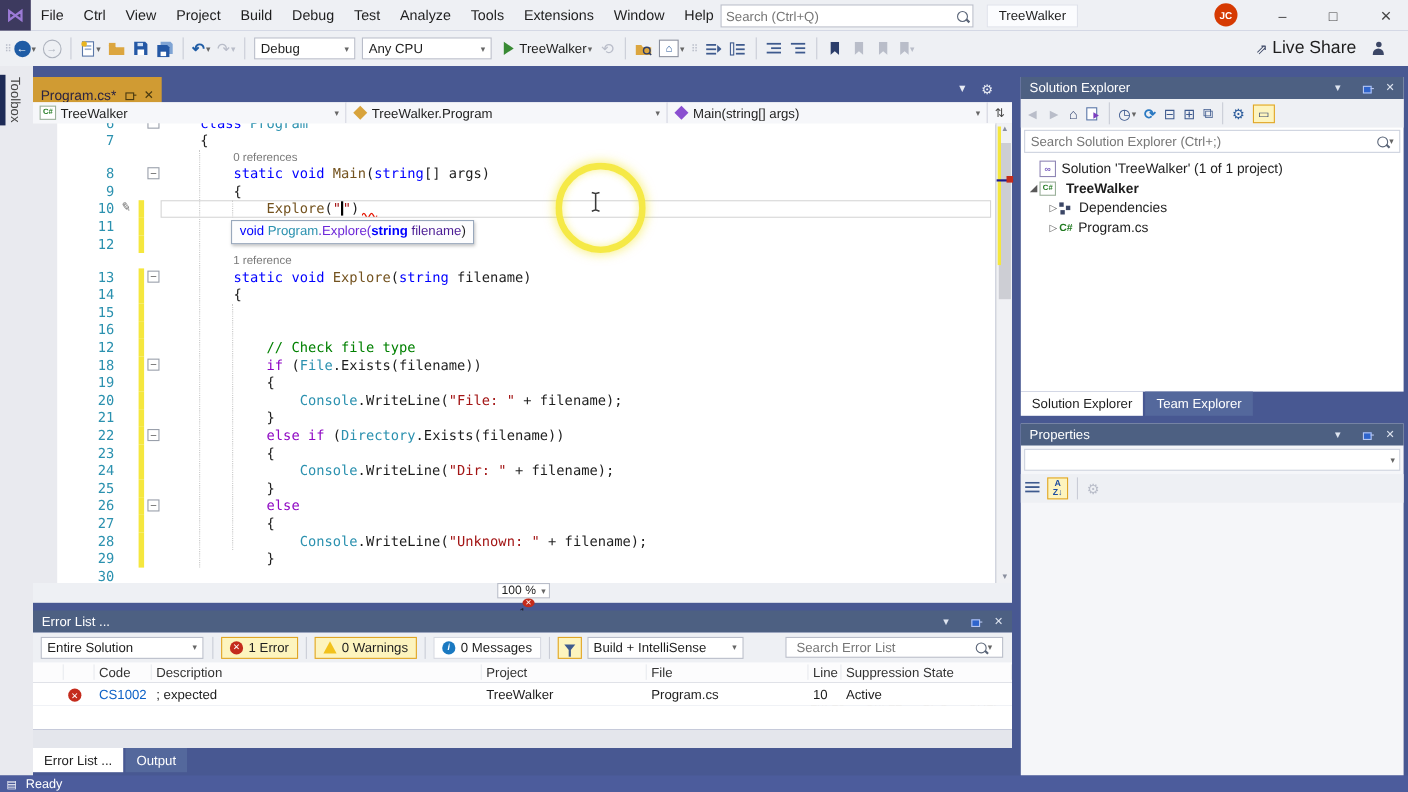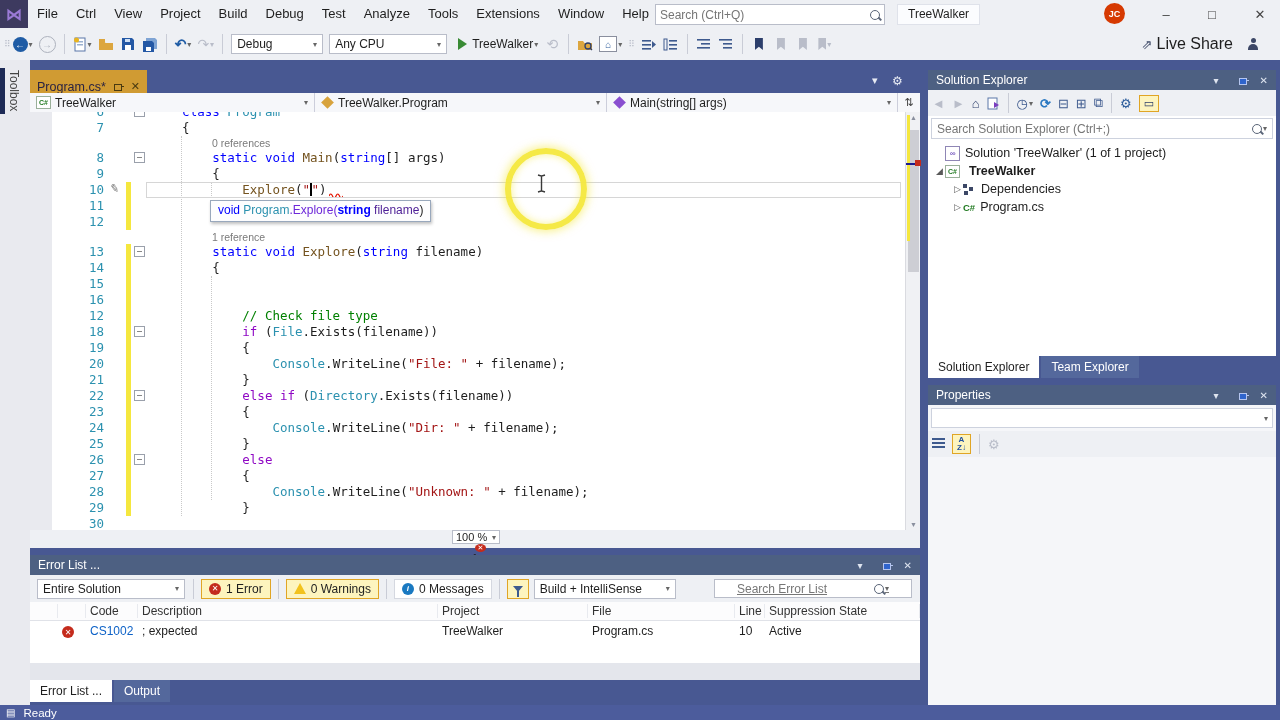--- a/index.html
+++ b/index.html
@@ -114,21 +114,21 @@
   .panel-title .ics{margin-left:auto;display:flex;gap:12px;font-size:10px;color:#dfe5f0;align-items:center;}
   #el-toolbar{height:27px;background:#eef0f4;display:flex;align-items:center;padding:0 4px;}
   .toggle{height:20px;display:flex;align-items:center;padding:0 7px;margin:0 2px;font-size:12px;
           background:#fdf4be;border:1px solid #e0a525;box-sizing:border-box;}
   .btn-plain{height:20px;display:flex;align-items:center;padding:0 7px;margin:0 2px;font-size:12px;background:#fff;border:1px solid #d5d8e0;box-sizing:border-box;}
   .err-ic{width:12px;height:12px;border-radius:50%;background:#c42b1c;color:#fff;font-size:8px;display:inline-flex;align-items:center;justify-content:center;margin-right:5px;}
   .warn-ic{width:0;height:0;border-left:6px solid transparent;border-right:6px solid transparent;border-bottom:11px solid #f2c21c;position:relative;margin-right:5px;}
   .info-ic{width:12px;height:12px;border-radius:50%;background:#1a79c1;color:#fff;font-size:8px;font-style:italic;font-weight:bold;display:inline-flex;align-items:center;justify-content:center;margin-right:5px;}
   .funnel{width:0;height:0;border-left:5px solid transparent;border-right:5px solid transparent;border-top:6px solid #3e5a8e;position:relative;display:inline-block;}
   .funnel::after{content:"";position:absolute;left:-1px;top:-1px;width:2px;height:6px;background:#3e5a8e;}
-  #el-search{margin-left:auto;width:198px;height:19px;background:#fff;border:1px solid #b9bdc9;display:flex;align-items:center;padding:0 22px;color:#767676;font-size:12px;box-sizing:border-box;margin-right:4px;text-decoration:underline;}
+  #el-search{margin-left:auto;width:198px;height:19px;background:#fff;border:1px solid #b9bdc9;display:flex;align-items:center;padding:0 9px;color:#767676;font-size:12px;box-sizing:border-box;margin-right:4px;}
   #el-search .ph{flex:1;}
   .etable{background:#fff;}
   .egrid{display:grid;grid-template-columns:28px 28px 52px 300px 150px 147px 30px 1fr;align-items:center;}
   .ehead{height:18px;border-bottom:1px solid #e0e2e8;background:#fcfcfd;font-size:12px;color:#333;}
   .ehead>div{padding:0 4px;border-right:1px solid #e8eaef;height:14px;line-height:14px;}
   .erow{height:20px;font-size:12px;background:#fff;}
   .erow>div{padding:0 4px;white-space:nowrap;}
   .code-link{color:#0e62c7;}
   #el-filler{height:22px;background:#fff;}
   #el-band{height:17px;background:#e4e6ec;}

